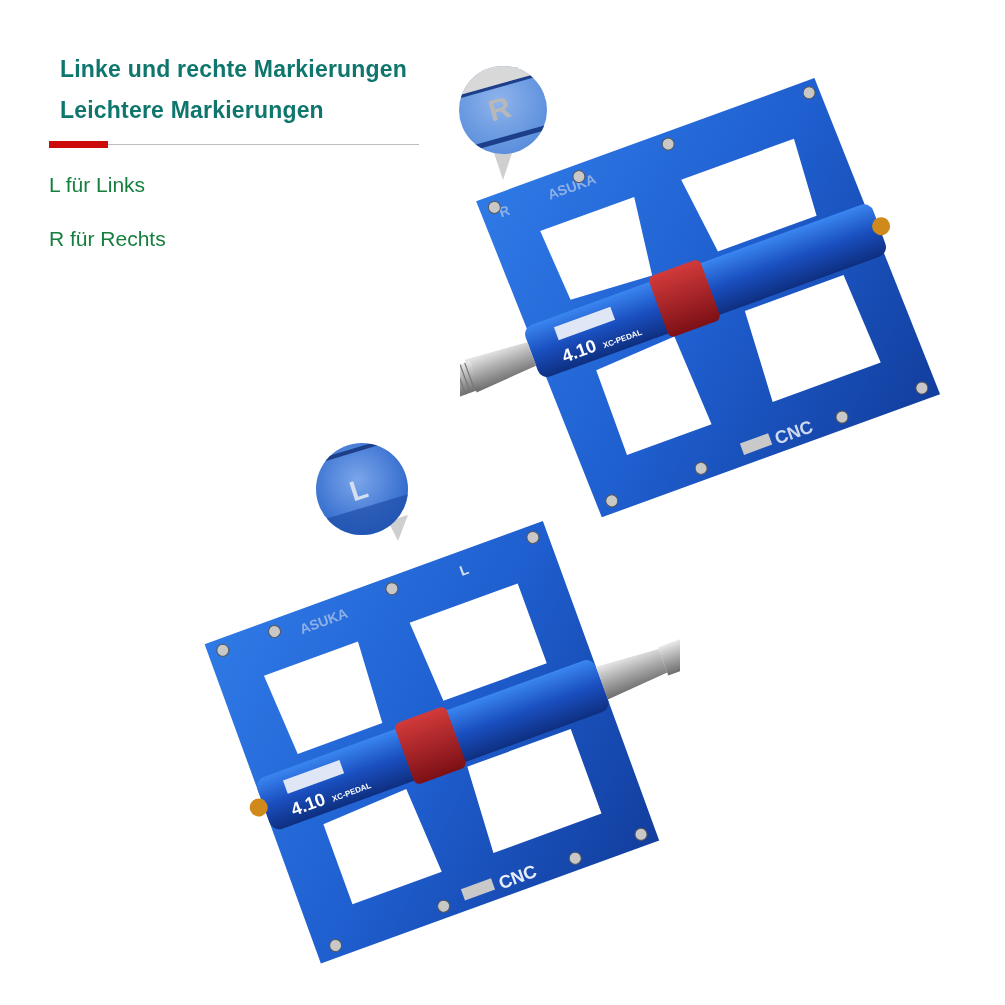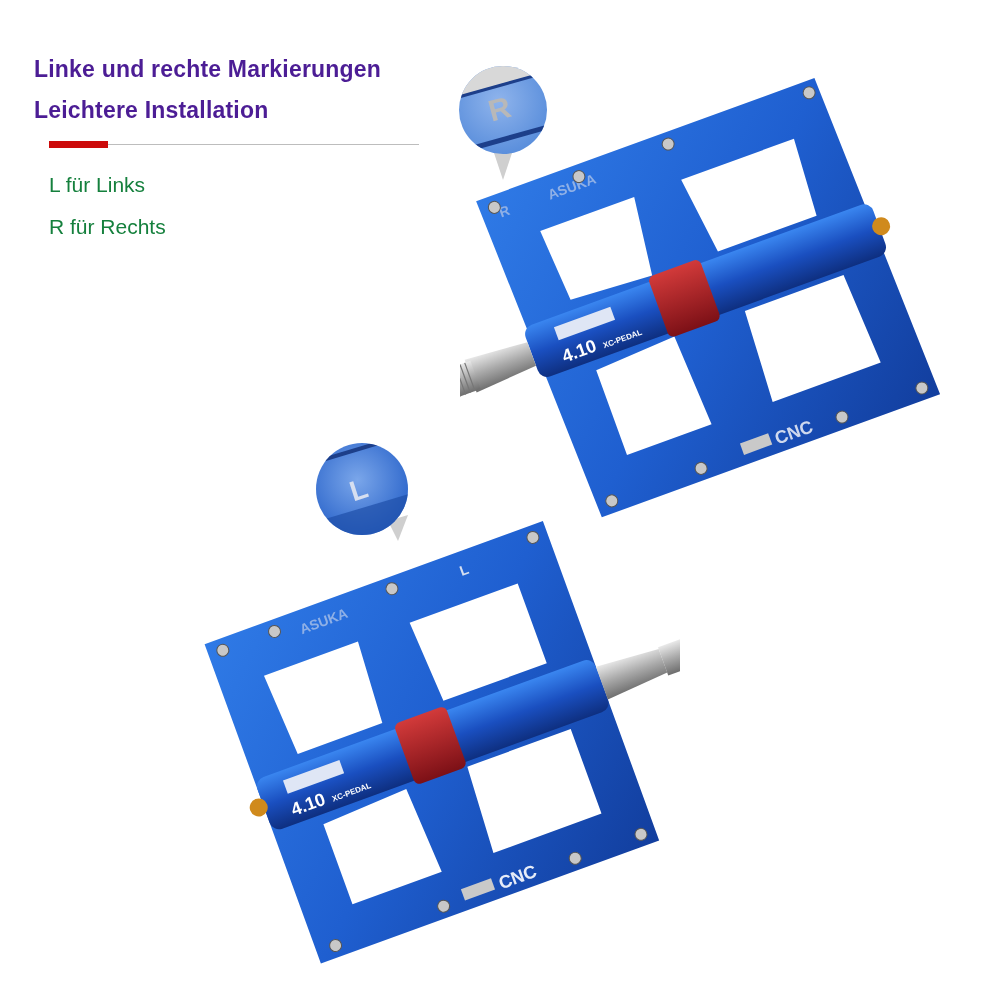--- a/index.html
+++ b/index.html
@@ -1,35 +1,35 @@
 <!DOCTYPE html>
 <html><head>
   <meta charset="utf-8">
   <style>
     html, body { margin: 0; padding: 0; background: #ffffff; }
     .canvas { position: relative; width: 1005px; height: 1005px; overflow: hidden; background: #fff; font-family: "Liberation Sans", sans-serif; }
-    .title { position: absolute; left: 34px; font-weight: bold; font-size: 23px; color: #4c1d95; letter-spacing: 0.2px; white-space: nowrap; }
+    .title { position: absolute; left: 60px; font-weight: bold; font-size: 23px; color: #0f766e; letter-spacing: 0.2px; white-space: nowrap; }
     .title.t1 { top: 56px; }
     .title.t2 { top: 97px; }
     .rule { position: absolute; left: 49px; top: 144px; width: 370px; height: 1px; background: #bdbdbd; }
     .rule-accent { position: absolute; left: 49px; top: 141px; width: 59px; height: 7px; background: #cc0a0a; }
     .body-text { position: absolute; left: 49px; font-size: 21px; color: #15803d; white-space: nowrap; }
     .b1 { top: 173px; }
-    .b2 { top: 215px; }
+    .b2 { top: 227px; }
     .pedal { position: absolute; }
     .callout { position: absolute; }
     svg text { font-family: "Liberation Sans", sans-serif; font-weight: bold; }
   </style>
 </head>
 <body>
 
 <div class="canvas">
 
   <div class="title t1">Linke und rechte Markierungen</div>
-  <div class="title t2">Leichtere Installation</div>
+  <div class="title t2">Leichtere Markierungen</div>
   <div class="rule"></div>
   <div class="rule-accent"></div>
   <div class="body-text b1">L für Links</div>
   <div class="body-text b2">R für Rechts</div>
 
   <svg class="callout" style="left:455px;top:65px" width="100" height="120" viewBox="0 0 100 120">
     <defs>
       <radialGradient id="cg1" cx="45%" cy="40%" r="60%">
         <stop offset="0%" stop-color="#8fb4ec"></stop>
         <stop offset="100%" stop-color="#5b8fdc"></stop>

